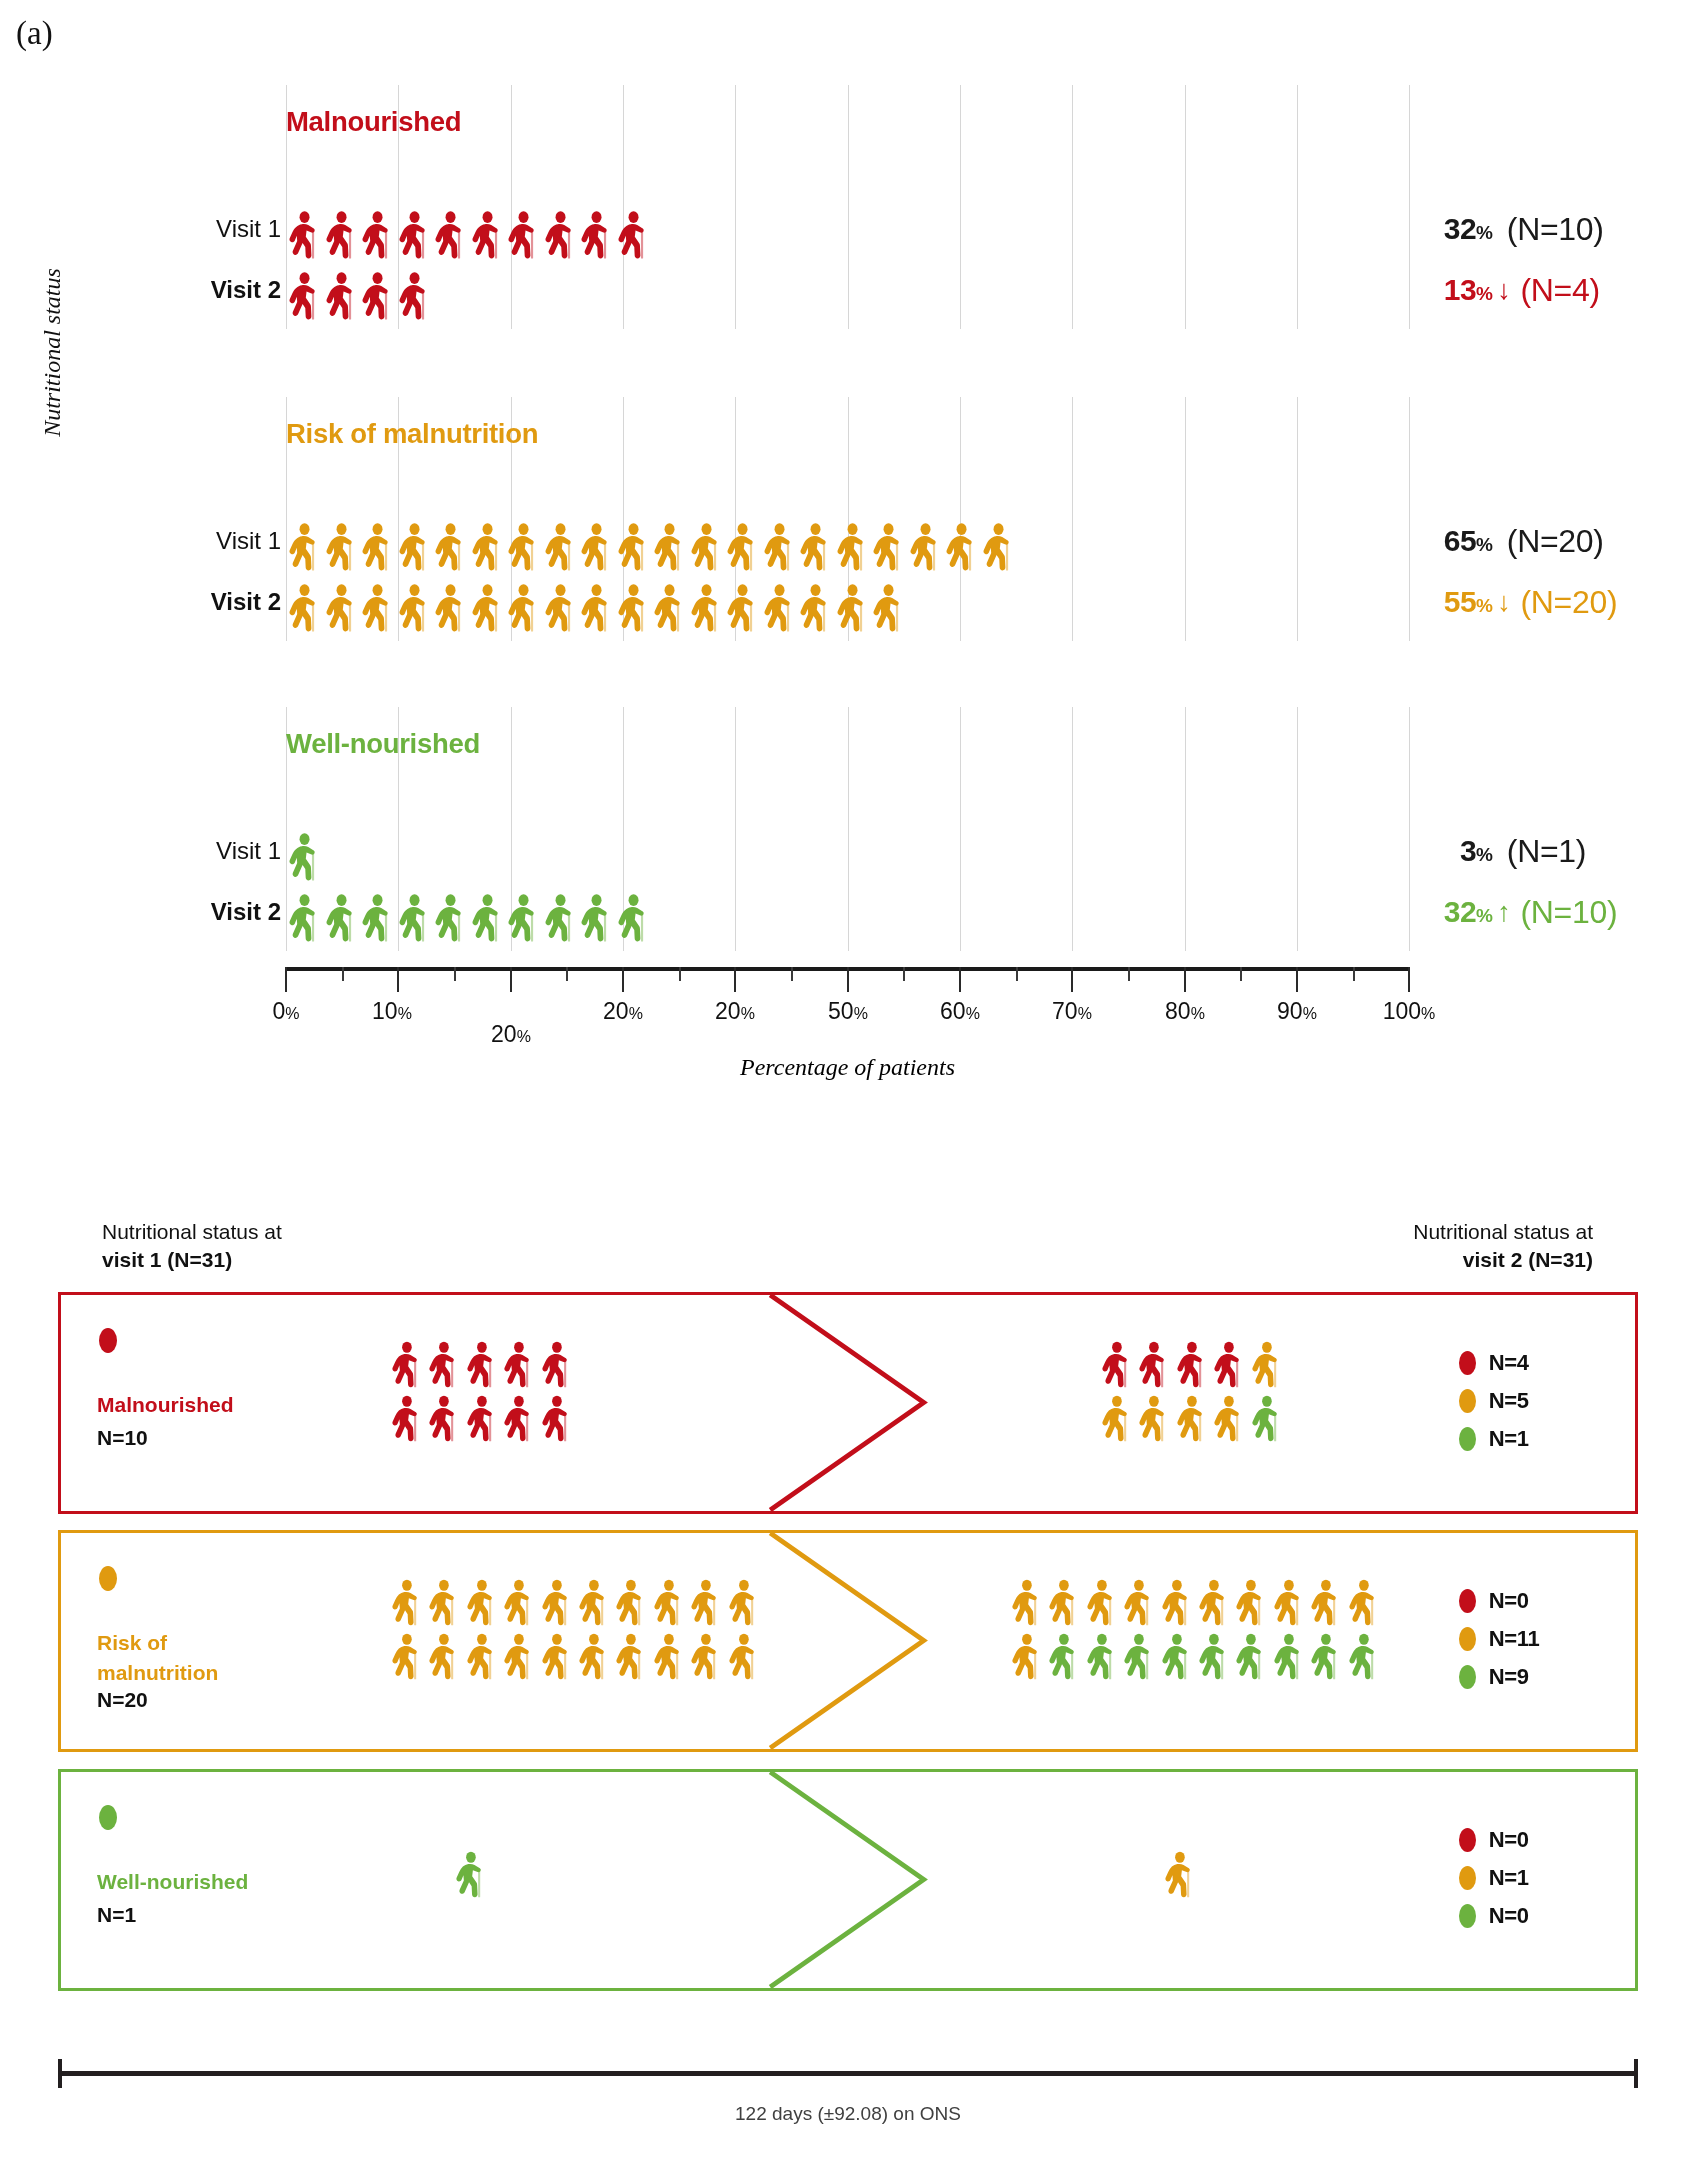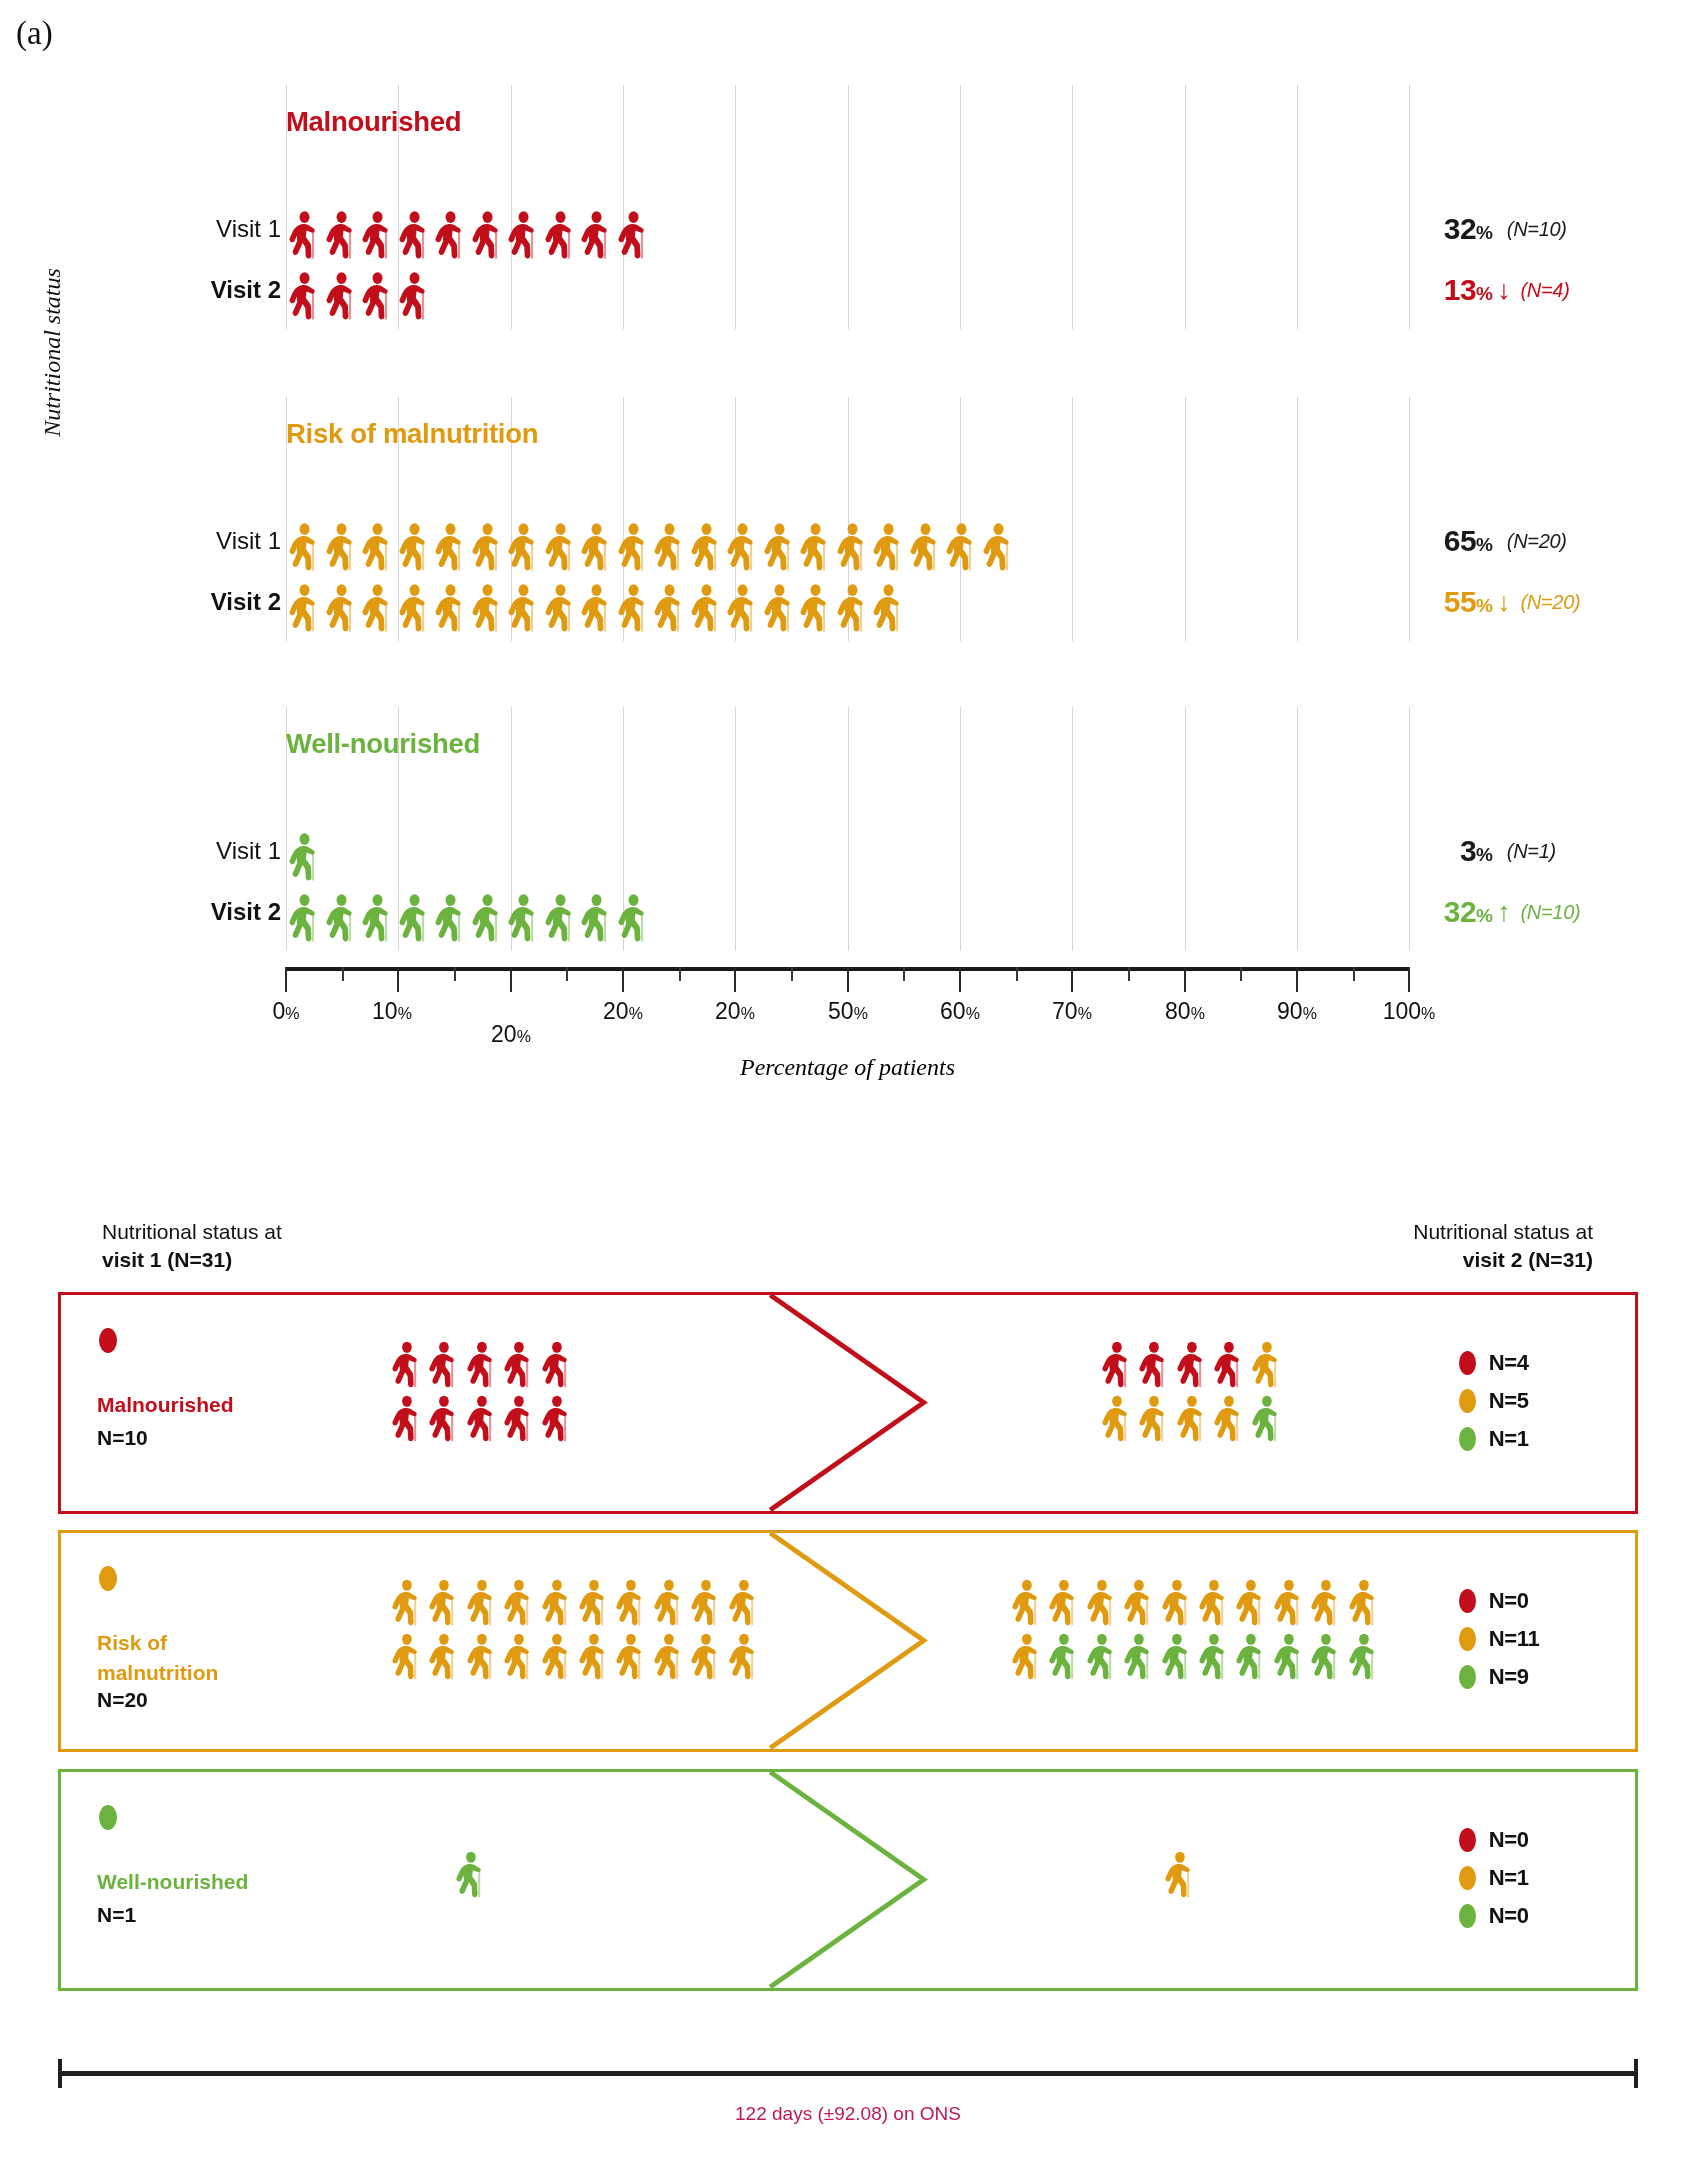--- a/index.html
+++ b/index.html
@@ -44,21 +44,21 @@
     display:flex;align-items:flex-end;
   }
   .pictos .fig{margin-right:2.4px;}
   .row-value{
     position:absolute;left:1403px;top:0;height:64px;
     display:flex;align-items:center;
   }
   .pct{font-size:30px;font-weight:bold;letter-spacing:-0.5px;}
   .pct-sign{font-size:19px;font-weight:bold;}
   .trend{font-size:27.5px;font-weight:bold;margin-left:4.2px;margin-right:2.1px;line-height:1;}
-  .nval{font-size:20px;margin-left:13.8px;letter-spacing:-0.3px;font-style:italic;}
+  .nval{font-size:32px;margin-left:13.8px;letter-spacing:-0.3px;}
   .nval.gap{margin-left:7.4px;}
 
   
   #gridwrap{position:absolute;left:0;top:0;width:1695px;height:1117px;pointer-events:none;}
   .gridline{position:absolute;width:1.1px;background:#d6d6d6;}
 
   
   #axis{position:absolute;left:0;top:967px;width:1695px;height:106px;}
   #axis-line{position:absolute;left:286px;top:0;width:1123px;height:3.7px;background:#1a1a1a;}
   .tick-major{position:absolute;top:0;width:2.1px;height:25.4px;background:#2a2a2a;}
@@ -102,21 +102,21 @@
   .b-legend{position:absolute;display:flex;flex-direction:column;}
   .b-legend .li{display:flex;align-items:center;height:38px;}
   .b-legend .ldot{width:17px;height:24px;border-radius:50%;margin-right:12.7px;}
   .b-legend .ltext{font-size:22px;font-weight:bold;color:#111;letter-spacing:-0.3px;}
 
   
   #b-timeline{position:absolute;left:58px;top:853px;width:1580px;height:5.3px;background:#231f20;}
   .tl-cap{position:absolute;top:-11.6px;width:3.7px;height:29px;background:#231f20;}
   #b-caption{
     position:absolute;left:58px;top:885px;width:1580px;text-align:center;
-    font-size:19px;color:#be185d;
+    font-size:19px;color:#404040;
   }
 </style>
 </head>
 <body>
 
 <div id="panel-a">
   <div class="panel-letter" id="letter-a">(a)</div>
   <div id="ylabel-a">Nutritional status</div>
   <div id="gridwrap">
       <div class="gridline" style="left: 286px; top: 85px; height: 244px;"></div>

